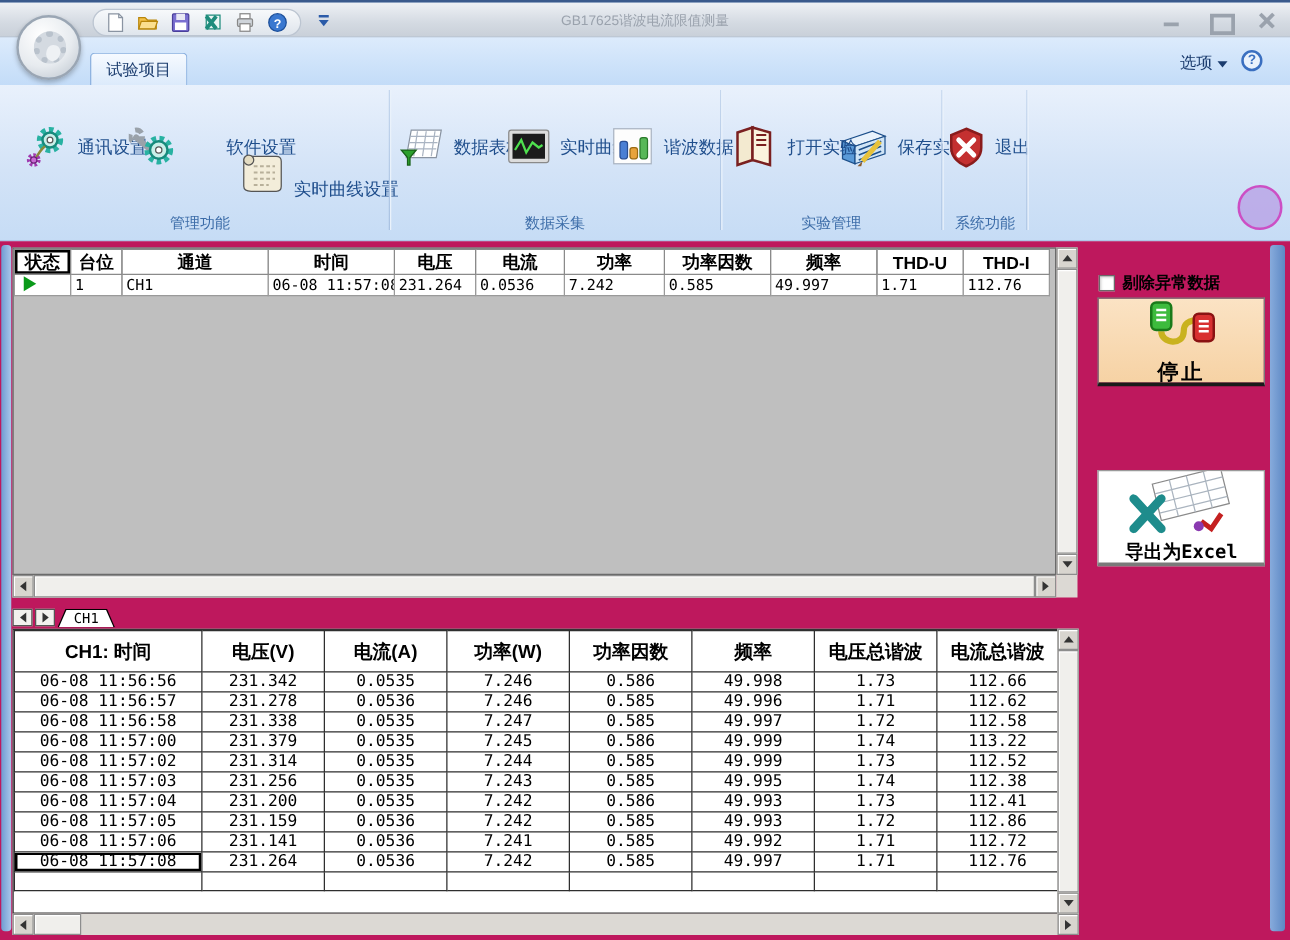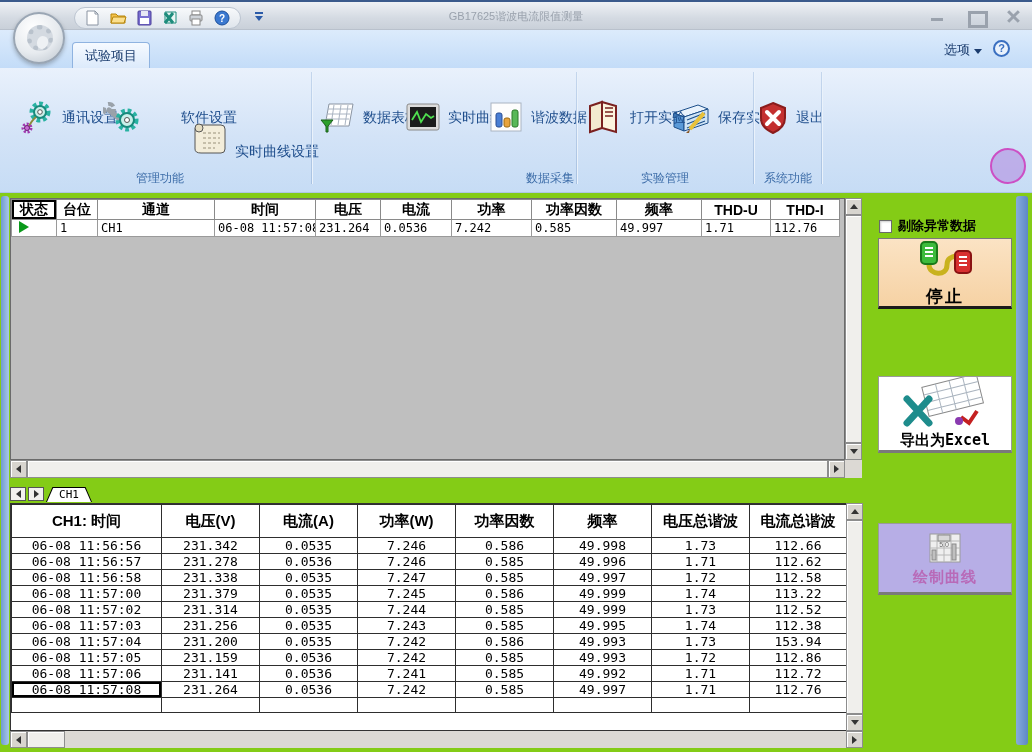--- a/index.html
+++ b/index.html
@@ -48,21 +48,21 @@
   .rb-sep { position:absolute; top:4px; height:112px; width:2px;
     background:linear-gradient(#c4d6ed,#a9c2e2); border-right:1px solid #eaf2fb; }
   .group-label { position:absolute; top:102px; font-size:12px; color:#3c6ca8; text-align:center; }
   .ribbon-btn { position:absolute; top:6px; height:88px; display:flex; flex-direction:row; align-items:center; justify-content:flex-start; gap:6px; border:1px solid transparent; border-radius:3px; }
   .ribbon-btn .icon { height:44px; display:flex; align-items:center; justify-content:center; }
   .ribbon-btn .lbl { font-size:14px; color:#1f4e8c; white-space:nowrap; }
   .highlight-circle { position:absolute; left:990px; top:80px; width:36px; height:36px; border-radius:50%;
     background:rgba(186,166,230,0.85); border:2px solid #cc4fc4; }
 
   
-  .main { position:absolute; left:0; top:193px; width:1032px; height:559px; background:#84cc16; }
+  .main { position:absolute; left:0; top:193px; width:1032px; height:559px; background:#be185d; }
   .edge-strip-left { position:absolute; left:1px; top:3px; width:8px; height:549px;
     background:linear-gradient(90deg,#6f9bd2,#aac7ea); border-radius:3px; }
   .edge-strip-right { position:absolute; left:1016px; top:3px; width:12px; height:549px;
     background:linear-gradient(90deg,#87abdc,#5d88c4); border-radius:3px; }
 
   
   .tt-area { position:absolute; left:10px; top:5px; width:852px; height:280px; }
   .tt-view { position:absolute; left:0; top:0; width:835px; height:262px; background:#bfbfbf; border:1px solid #6b6b6b; overflow:hidden; }
   table.tt { border-collapse:collapse; table-layout:fixed; width:828px; background:#bfbfbf; }
   table.tt th { background:#fff; border:1px solid #8a8a8a; height:20px; font-size:14px; font-weight:bold; color:#000; text-align:center; overflow:hidden; white-space:nowrap; }
@@ -240,21 +240,21 @@
       <svg width="38" height="38">
           <rect x="4" y="4" width="30" height="28" fill="#fdfdfd" stroke="#aab4c2"></rect>
           <rect x="9" y="14" width="6" height="14" rx="2" fill="#4a7fd4" stroke="#2a4f94"></rect>
           <rect x="17" y="19" width="6" height="9" rx="2" fill="#e8a33c" stroke="#9a6a14"></rect>
           <rect x="25" y="11" width="6" height="17" rx="2" fill="#58b858" stroke="#2a7a2a"></rect>
         </svg>
     </span>
     <span class="lbl">谐波数据</span>
   </div>
   <div class="rb-sep" style="left:576px;"></div>
-  <div class="group-label" style="left:314px; width:260px;text-align:right;">数据采集</div>
+  <div class="group-label" style="left:314px; width:260px;">数据采集</div>
 
   <div class="ribbon-btn" style="left:667px; width:80px;">
     <span class="icon">
       <svg width="44" height="38">
           <polygon points="6,14 30,6 40,10 16,18" fill="#e8f2fc" stroke="#1c4f8a"></polygon>
           <polygon points="6,14 16,18 16,32 6,28" fill="#5a9ad8" stroke="#1c4f8a"></polygon>
           <polygon points="16,18 40,10 40,24 16,32" fill="#cfe4f6" stroke="#1c4f8a"></polygon>
           <path d="M19 21 L37 14 M19 25 L37 18 M19 29 L37 22" stroke="#1c4f8a" stroke-width="1.2"></path>
           <path d="M36 14 L22 30" stroke="#e8c23a" stroke-width="4"></path>
           <polygon points="22,30 18,34 21,34" fill="#8a5a2a"></polygon>
@@ -389,33 +389,20 @@
             <path d="M26 12 H82 M26 20 H82 M26 28 H82 M40,4 V34 M54,4 V34 M68,4 V34" stroke="#aab4bf" stroke-width="1"></path>
           </g>
           <path d="M8 22 L30 46 M30 22 L8 46" stroke="#1e8c8c" stroke-width="7" stroke-linecap="round"></path>
           <path d="M62 40 L70 46 L78 34" stroke="#c42020" stroke-width="4" fill="none"></path>
           <circle cx="60" cy="44" r="4" fill="#8a3ab0"></circle>
         </svg>
     </span>
     <div class="lbl">导出为Excel</div>
   </div>
 
-  <div class="btn-draw">
-    <span style="display:inline-block; margin-top:8px;">
-      <svg width="34" height="32">
-          <rect x="2" y="2" width="30" height="28" fill="#efefef" stroke="#9a9a9a"></rect>
-          <path d="M2 9 H32 M2 16 H32 M2 23 H32 M9 2 V30 M16 2 V30 M23 2 V30" stroke="#b8b8b8" stroke-width="1"></path>
-          <rect x="10" y="3" width="12" height="6" fill="#d8d8d8" stroke="#8a8a8a"></rect>
-          <text x="16" y="15" text-anchor="middle" font-size="7" fill="#6a6a6a">5.0</text>
-          <rect x="4" y="18" width="4" height="10" fill="#c0c0c0" stroke="#8a8a8a"></rect>
-          <rect x="24" y="12" width="4" height="16" fill="#c0c0c0" stroke="#8a8a8a"></rect>
-        </svg>
-    </span>
-    <div class="lbl">绘制曲线</div>
-  </div>
 
   <div class="bt-tabs">
     <span class="sheet-nav">
         <span class="t-left"></span>
       </span>
     <span class="sheet-nav">
         <span class="t-right"></span>
       </span>
     <span class="sheet-tab-outer">
       <span class="sheet-tab-inner">CH1</span>
@@ -506,21 +493,21 @@
         <td>112.38</td>
       </tr>
       <tr>
         <td>06-08 11:57:04</td>
         <td>231.200</td>
         <td>0.0535</td>
         <td>7.242</td>
         <td>0.586</td>
         <td>49.993</td>
         <td>1.73</td>
-        <td>153.94</td>
+        <td>112.41</td>
       </tr>
       <tr>
         <td>06-08 11:57:05</td>
         <td>231.159</td>
         <td>0.0536</td>
         <td>7.242</td>
         <td>0.585</td>
         <td>49.993</td>
         <td>1.72</td>
         <td>112.86</td>

